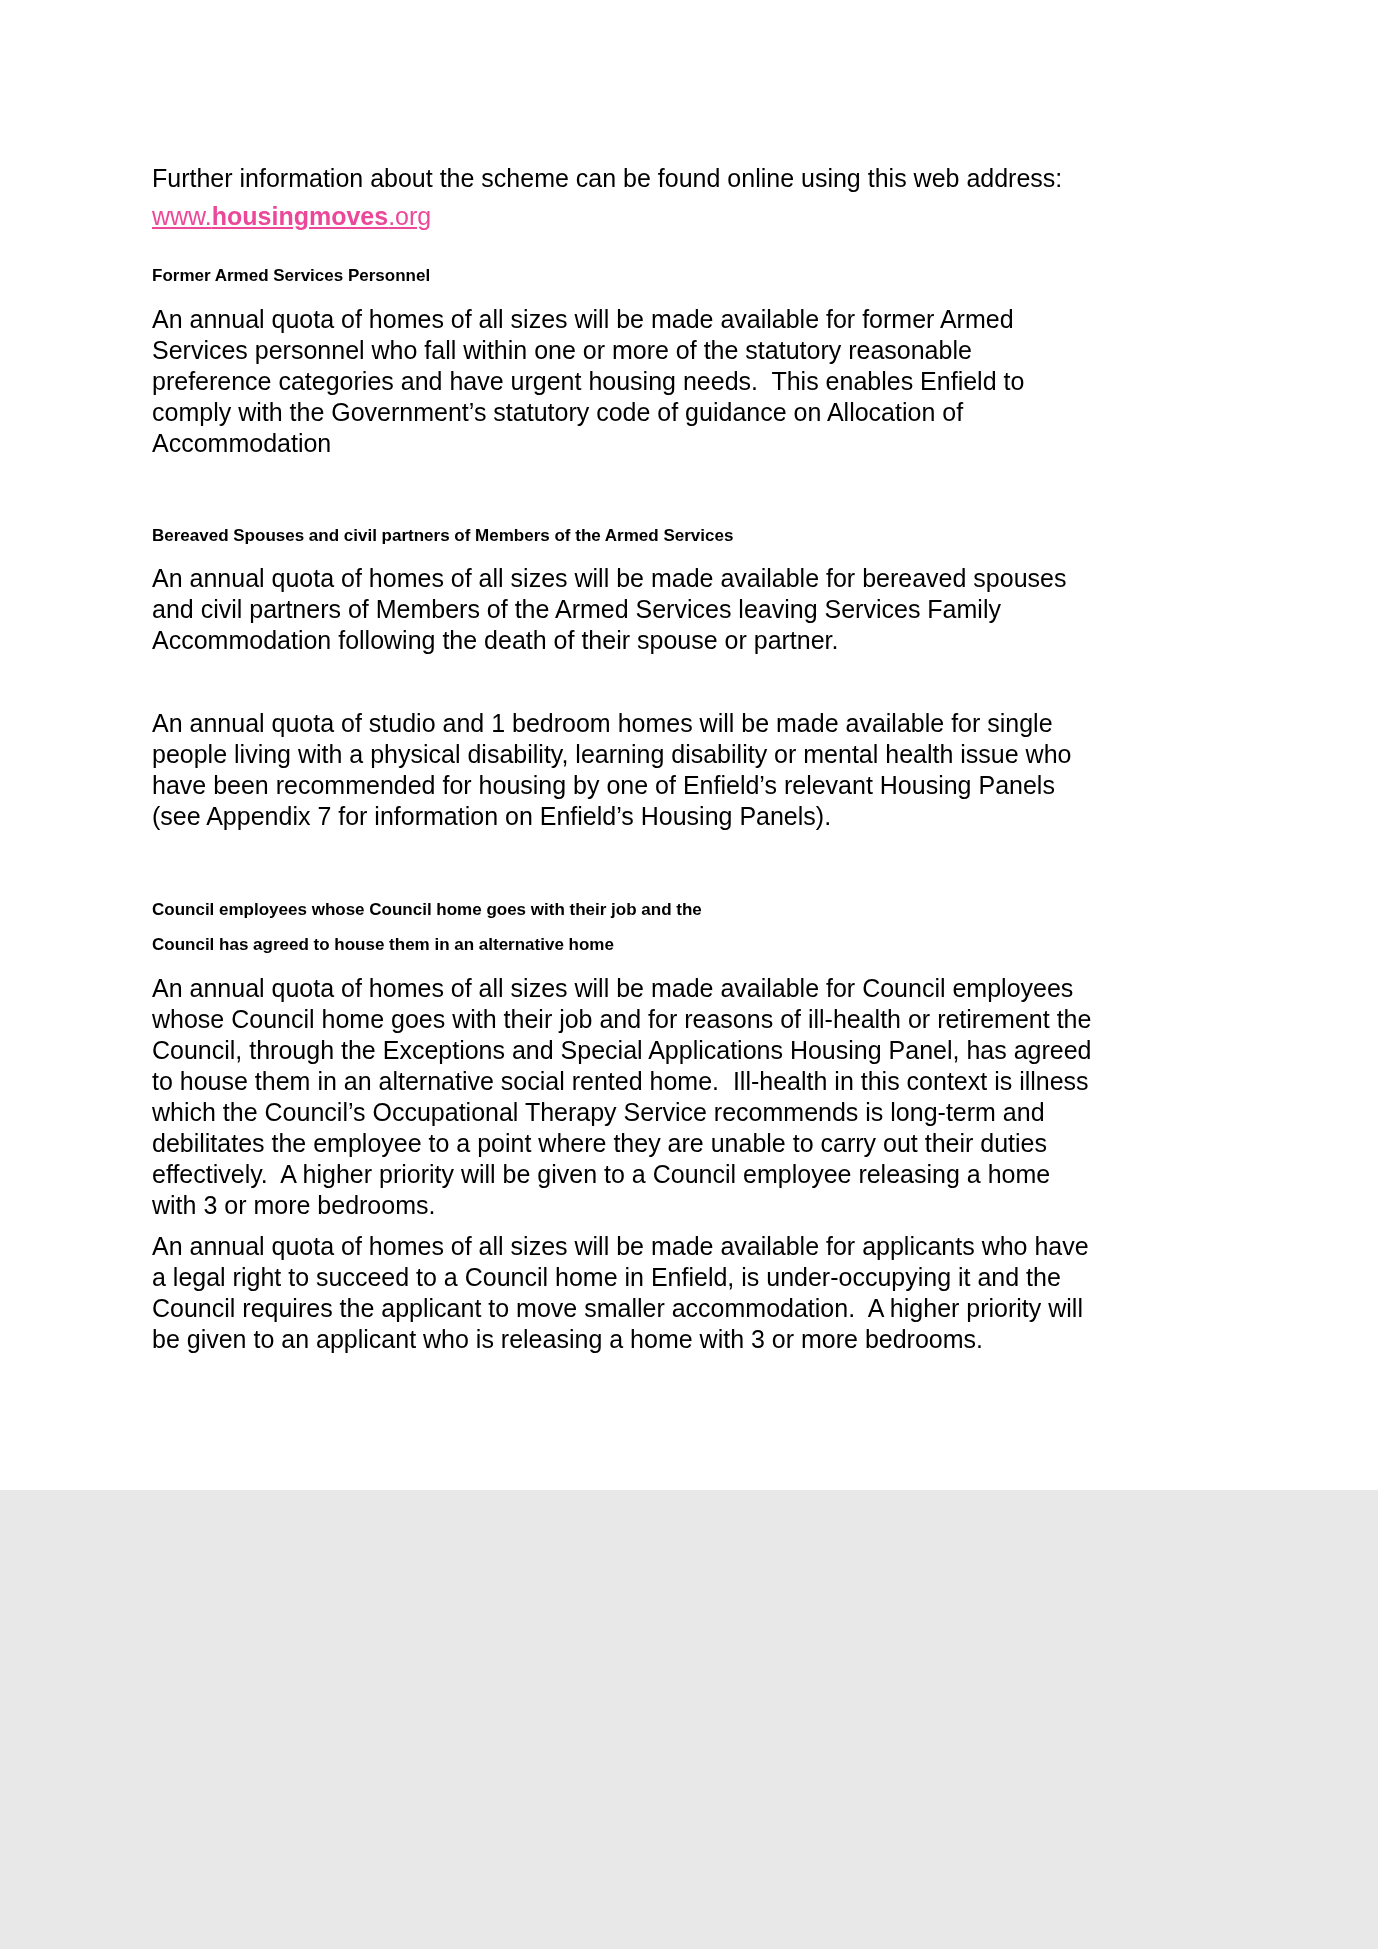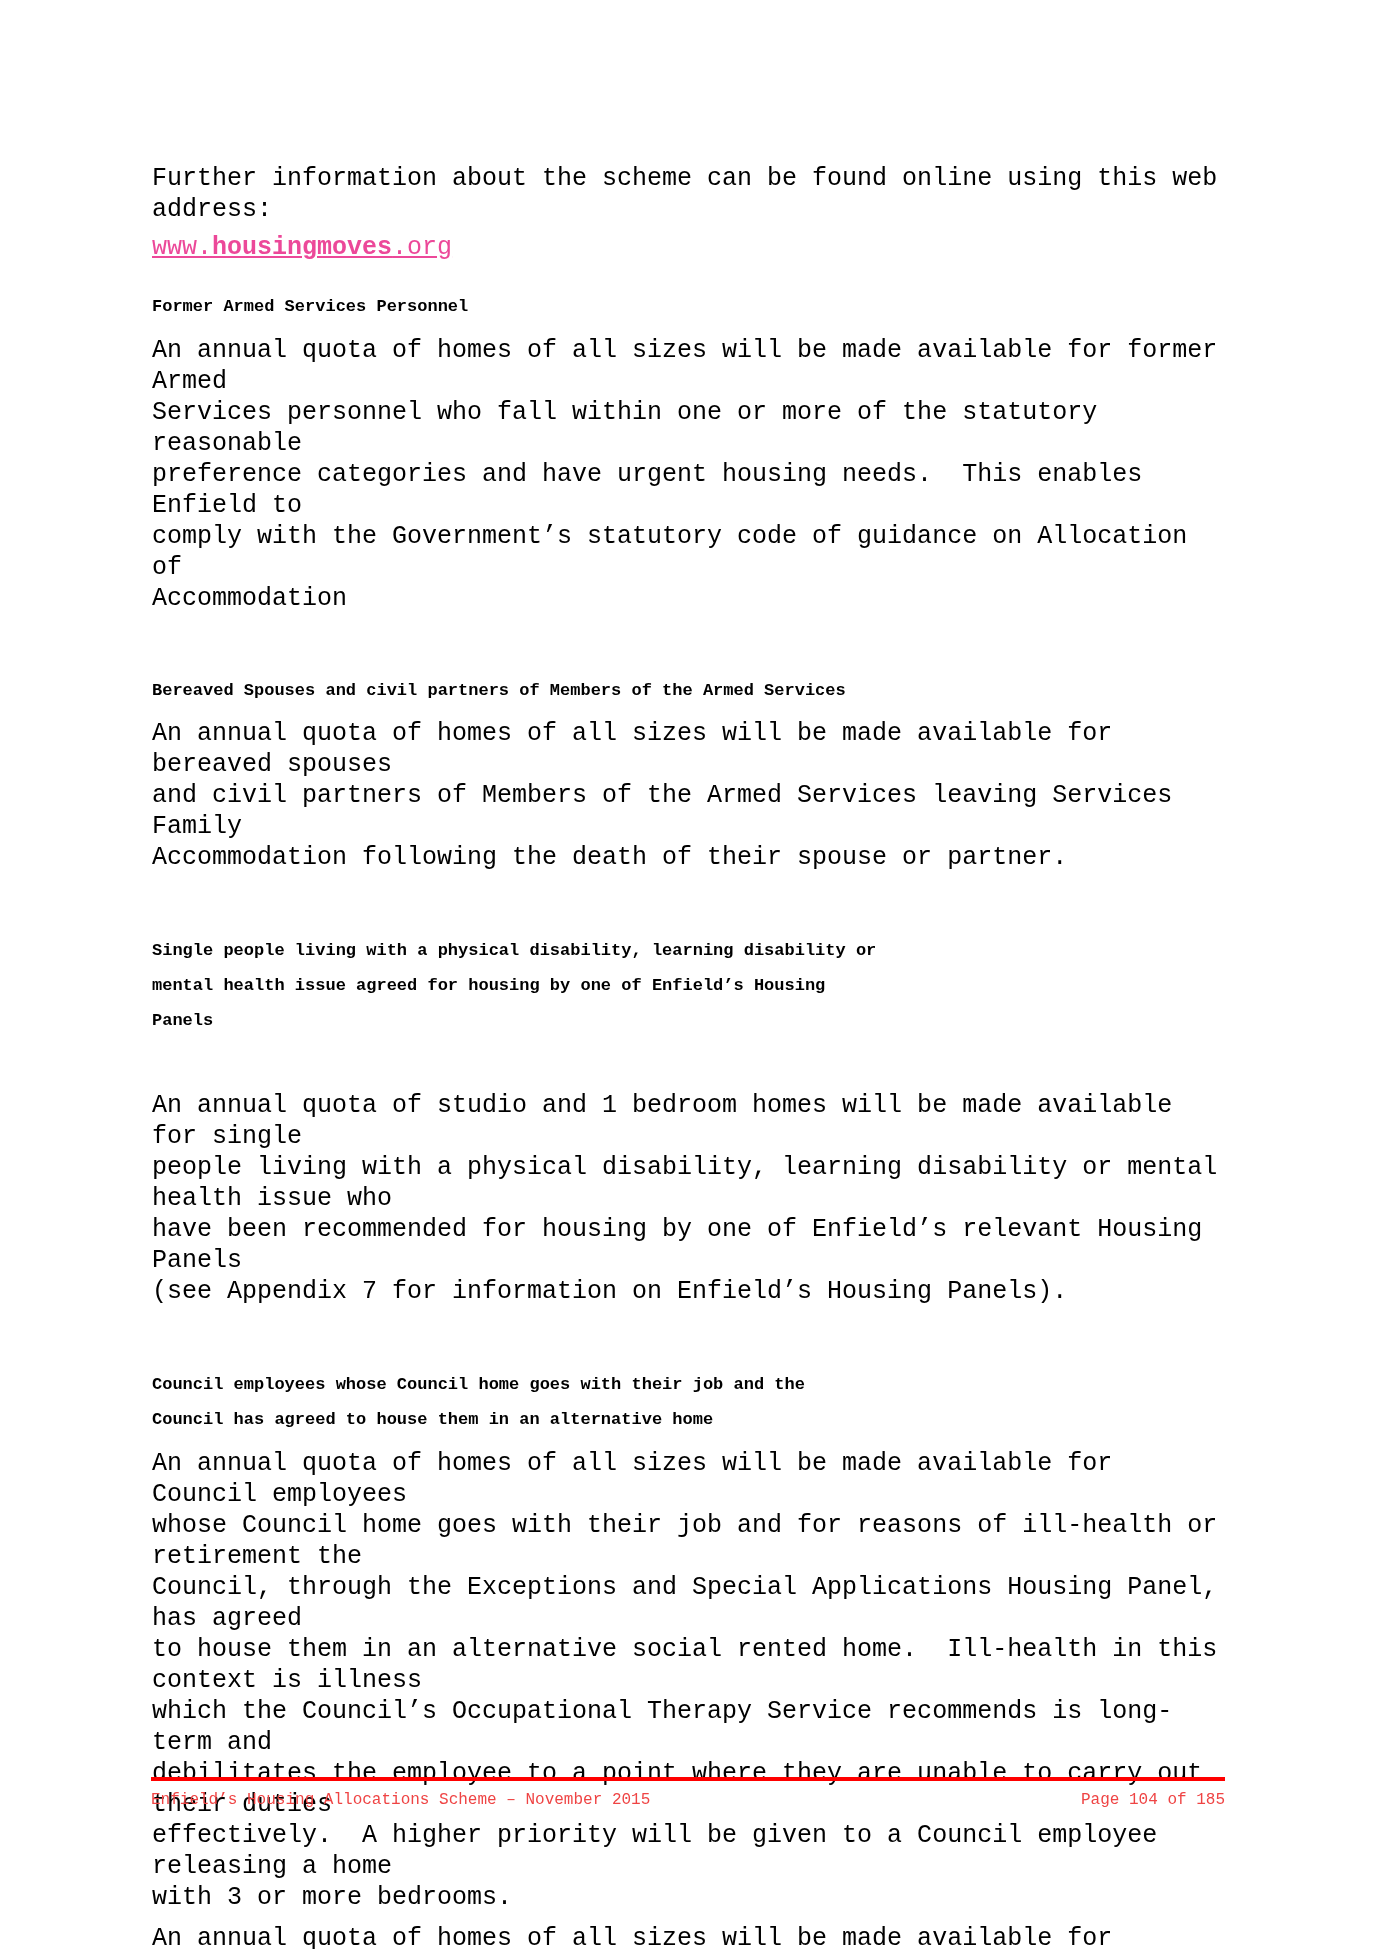--- a/index.html
+++ b/index.html
@@ -1,22 +1,22 @@
 <!DOCTYPE html>
 <html><head>
 <meta charset="utf-8">
 <style>
   html, body { margin: 0; padding: 0; background: #e8e8e8; }
   .page {
     position: relative;
     width: 1378px;
-    height: 1949px;
+    height: 1490px;
     margin: 0 auto;
     background: #ffffff;
-    font-family: Liberation Mono, monospace;
+    font-family: Liberation Sans, sans-serif;
     color: #000000;
     overflow: hidden;
   }
   .content {
     padding: 163px 152px 0 152px;
   }
   p { margin: 0; }
   .body-text {
     font-size: 25px;
     line-height: 31px;
@@ -85,23 +85,20 @@
     </section>
 
     <section class="sec2">
       <h2 class="heading">Bereaved Spouses and civil partners of Members of the Armed Services</h2>
       <p class="body-text para">An annual quota of homes of all sizes will be made available for bereaved spouses
 and civil partners of Members of the Armed Services leaving Services Family
 Accommodation following the death of their spouse or partner.</p>
     </section>
 
     <section class="sec3">
-      <h2 class="heading">Single people living with a physical disability, learning disability or
-mental health issue agreed for housing by one of Enfield’s Housing
-Panels</h2>
       <p class="body-text para">An annual quota of studio and 1 bedroom homes will be made available for single
 people living with a physical disability, learning disability or mental health issue who
 have been recommended for housing by one of Enfield’s relevant Housing Panels
 (see Appendix 7 for information on Enfield’s Housing Panels).</p>
     </section>
 
     <section class="sec4">
       <h2 class="heading">Council employees whose Council home goes with their job and the
 Council has agreed to house them in an alternative home</h2>
       <p class="body-text para">An annual quota of homes of all sizes will be made available for Council employees

